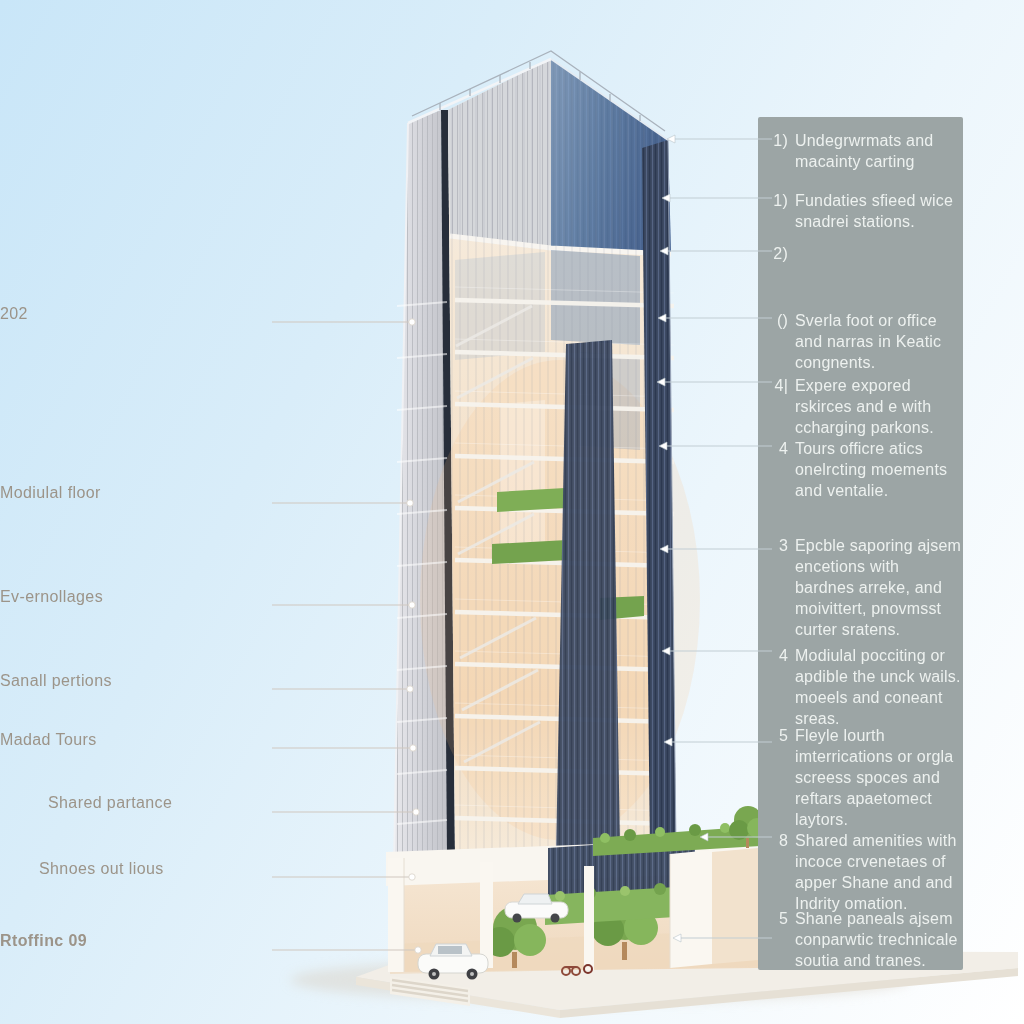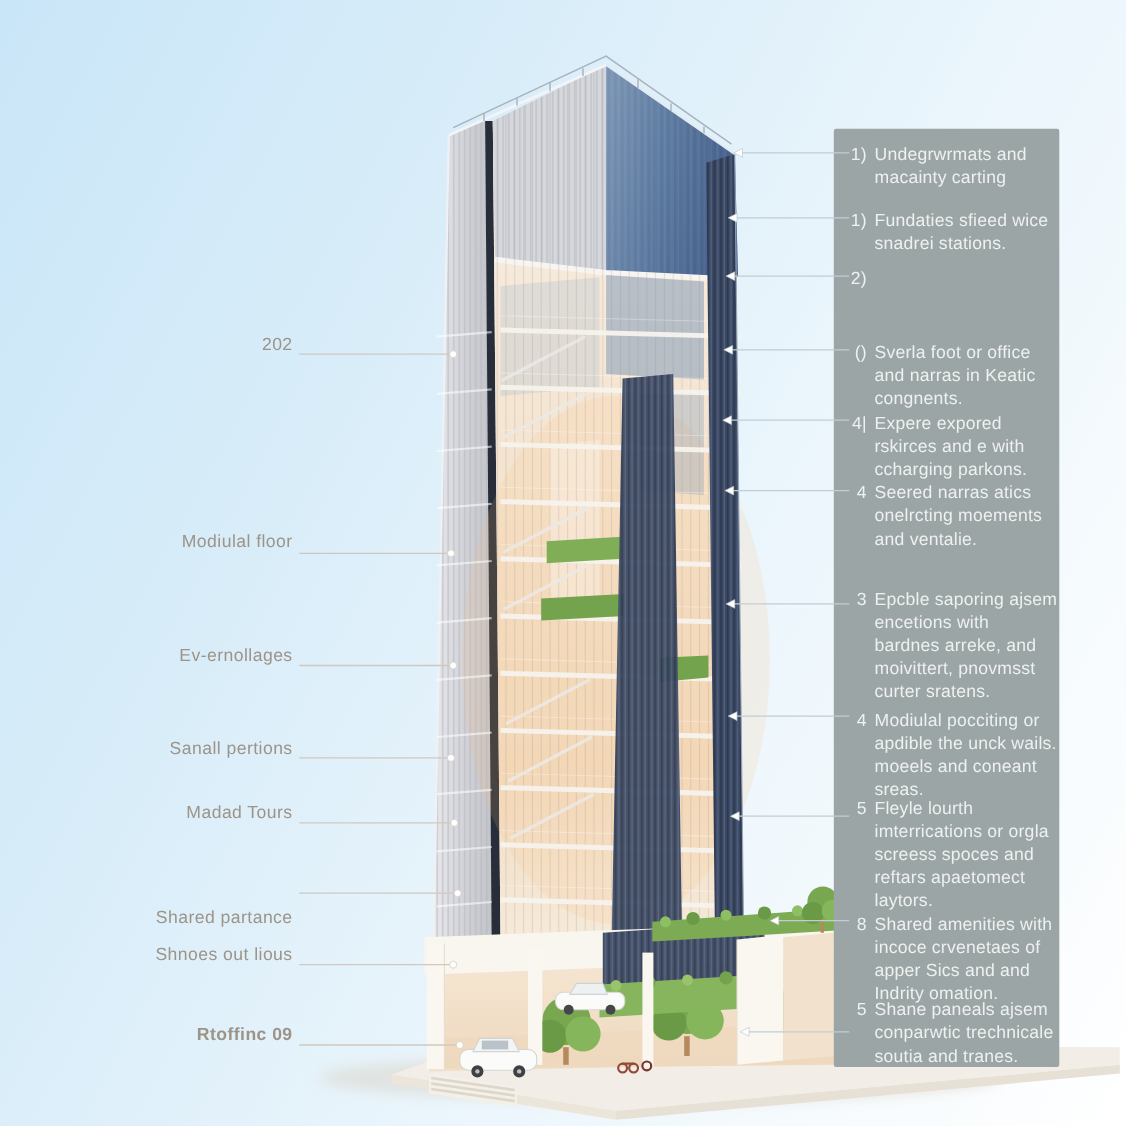--- a/index.html
+++ b/index.html
@@ -1,21 +1,21 @@
 <!DOCTYPE html>
 <html><head>
 <meta charset="utf-8">
 <style>
   html,body{margin:0;padding:0;width:1024px;height:1024px;overflow:hidden;}
   #stage{position:relative;width:1024px;height:1024px;
     background:linear-gradient(118deg,#c9e6f8 0%,#d9edf9 32%,#ecf6fc 62%,#ffffff 100%);
     font-family:"Liberation Sans",sans-serif;}
   #scene-svg{position:absolute;left:0;top:0;z-index:1;}
   #labels{position:absolute;left:0;top:0;width:1024px;height:1024px;z-index:3;pointer-events:none;}
-  .llabel{position:absolute;left:0;width:266px;text-align:right;font-size:16px;
+  .llabel{position:absolute;left:0;width:266px;font-size:16px;
     letter-spacing:.4px;line-height:22px;color:#9c9489;}
   #panel{position:absolute;left:758px;top:117px;width:205px;height:853px;z-index:4;
     border-radius:2px;background:#9ca5a5;}
   .note{position:absolute;left:0;width:100%;display:flex;line-height:21px;font-size:16px;
     letter-spacing:.2px;color:#edf1ef;}
   .note-num{flex:0 0 30px;text-align:right;padding-right:7px;}
   .note-text{flex:1;padding-right:0;}
   #leader-svg{position:absolute;left:0;top:0;z-index:5;pointer-events:none;}
 </style>
 </head>
@@ -237,22 +237,22 @@
       </g>
     </g>
   </svg>
 
   <div id="labels">
       <div class="llabel" style="top: 303px; color: rgb(156, 148, 137);">202</div>
       <div class="llabel" style="top: 482px; color: rgb(156, 148, 137);">Modiulal floor</div>
       <div class="llabel" style="top: 670px; color: rgb(156, 148, 137);">Sanall pertions</div>
       <div class="llabel" style="top: 586px; color: rgb(156, 148, 137);">Ev-ernollages</div>
       <div class="llabel" style="top: 729px; color: rgb(156, 148, 137);">Madad Tours</div>
-      <div class="llabel" style="top: 824px; color: rgb(156, 148, 137);">Shared partance</div>
-      <div class="llabel" style="top: 858px; color: rgb(156, 148, 137);">Shnoes out lious</div>
+      <div class="llabel" style="top: 792px; color: rgb(156, 148, 137); padding-left: 48px;">Shared partance</div>
+      <div class="llabel" style="top: 858px; color: rgb(156, 148, 137); margin-left: 39px;">Shnoes out lious</div>
       <div class="llabel" style="top: 930px; color: rgb(156, 148, 137); font-weight: bold;">Rtoffinc 09</div>
     </div>
 
   <div id="panel" style="background: rgb(156, 165, 165);">
       <div class="note" style="top: 13px; color: rgb(237, 241, 239);">
         <span class="note-num">1)</span>
         <span class="note-text">Undegrwrmats and macainty carting</span>
       </div>
       <div class="note" style="top: 73px; color: rgb(237, 241, 239);">
         <span class="note-num">1)</span>
@@ -264,37 +264,37 @@
       <div class="note" style="top: 193px; color: rgb(237, 241, 239);">
         <span class="note-num">()</span>
         <span class="note-text">Sverla foot or office and narras in Keatic congnents.</span>
       </div>
       <div class="note" style="top: 258px; color: rgb(237, 241, 239);">
         <span class="note-num">4|</span>
         <span class="note-text">Expere expored rskirces and e with ccharging parkons.</span>
       </div>
       <div class="note" style="top: 321px; color: rgb(237, 241, 239);">
         <span class="note-num">4</span>
-        <span class="note-text">Seered narras atics onelrcting moements and ventalie.</span>
+        <span class="note-text">Tours officre atics onelrcting moements and ventalie.</span>
       </div>
       <div class="note" style="top: 418px; color: rgb(237, 241, 239);">
         <span class="note-num">3</span>
         <span class="note-text">Epcble saporing ajsem encetions with bardnes arreke, and moivittert, pnovmsst curter sratens.</span>
       </div>
       <div class="note" style="top: 528px; color: rgb(237, 241, 239);">
         <span class="note-num">4</span>
         <span class="note-text">Modiulal pocciting or apdible the unck wails. moeels and coneant sreas.</span>
       </div>
       <div class="note" style="top: 608px; color: rgb(237, 241, 239);">
         <span class="note-num">5</span>
         <span class="note-text">Fleyle lourth imterrications or orgla screess spoces and reftars apaetomect laytors.</span>
       </div>
       <div class="note" style="top: 713px; color: rgb(237, 241, 239);">
         <span class="note-num">8</span>
-        <span class="note-text">Shared amenities with incoce crvenetaes of apper Sics and and Indrity omation.</span>
+        <span class="note-text">Shared amenities with incoce crvenetaes of apper Shane and and Indrity omation.</span>
       </div>
       <div class="note" style="top: 791px; color: rgb(237, 241, 239);">
         <span class="note-num">5</span>
         <span class="note-text">Shane paneals ajsem conparwtic trechnicale soutia and tranes.</span>
       </div>
     </div>
 
   <svg id="leader-svg" width="1024" height="1024" viewBox="0 0 1024 1024">
       <line x1="272" y1="322" x2="412" y2="322" stroke="#cfc8c0" stroke-width="1.2"></line>
       <circle cx="412" cy="322" r="3.2" fill="#ffffff" stroke="#d8d2c8" stroke-width="0.8"></circle>

